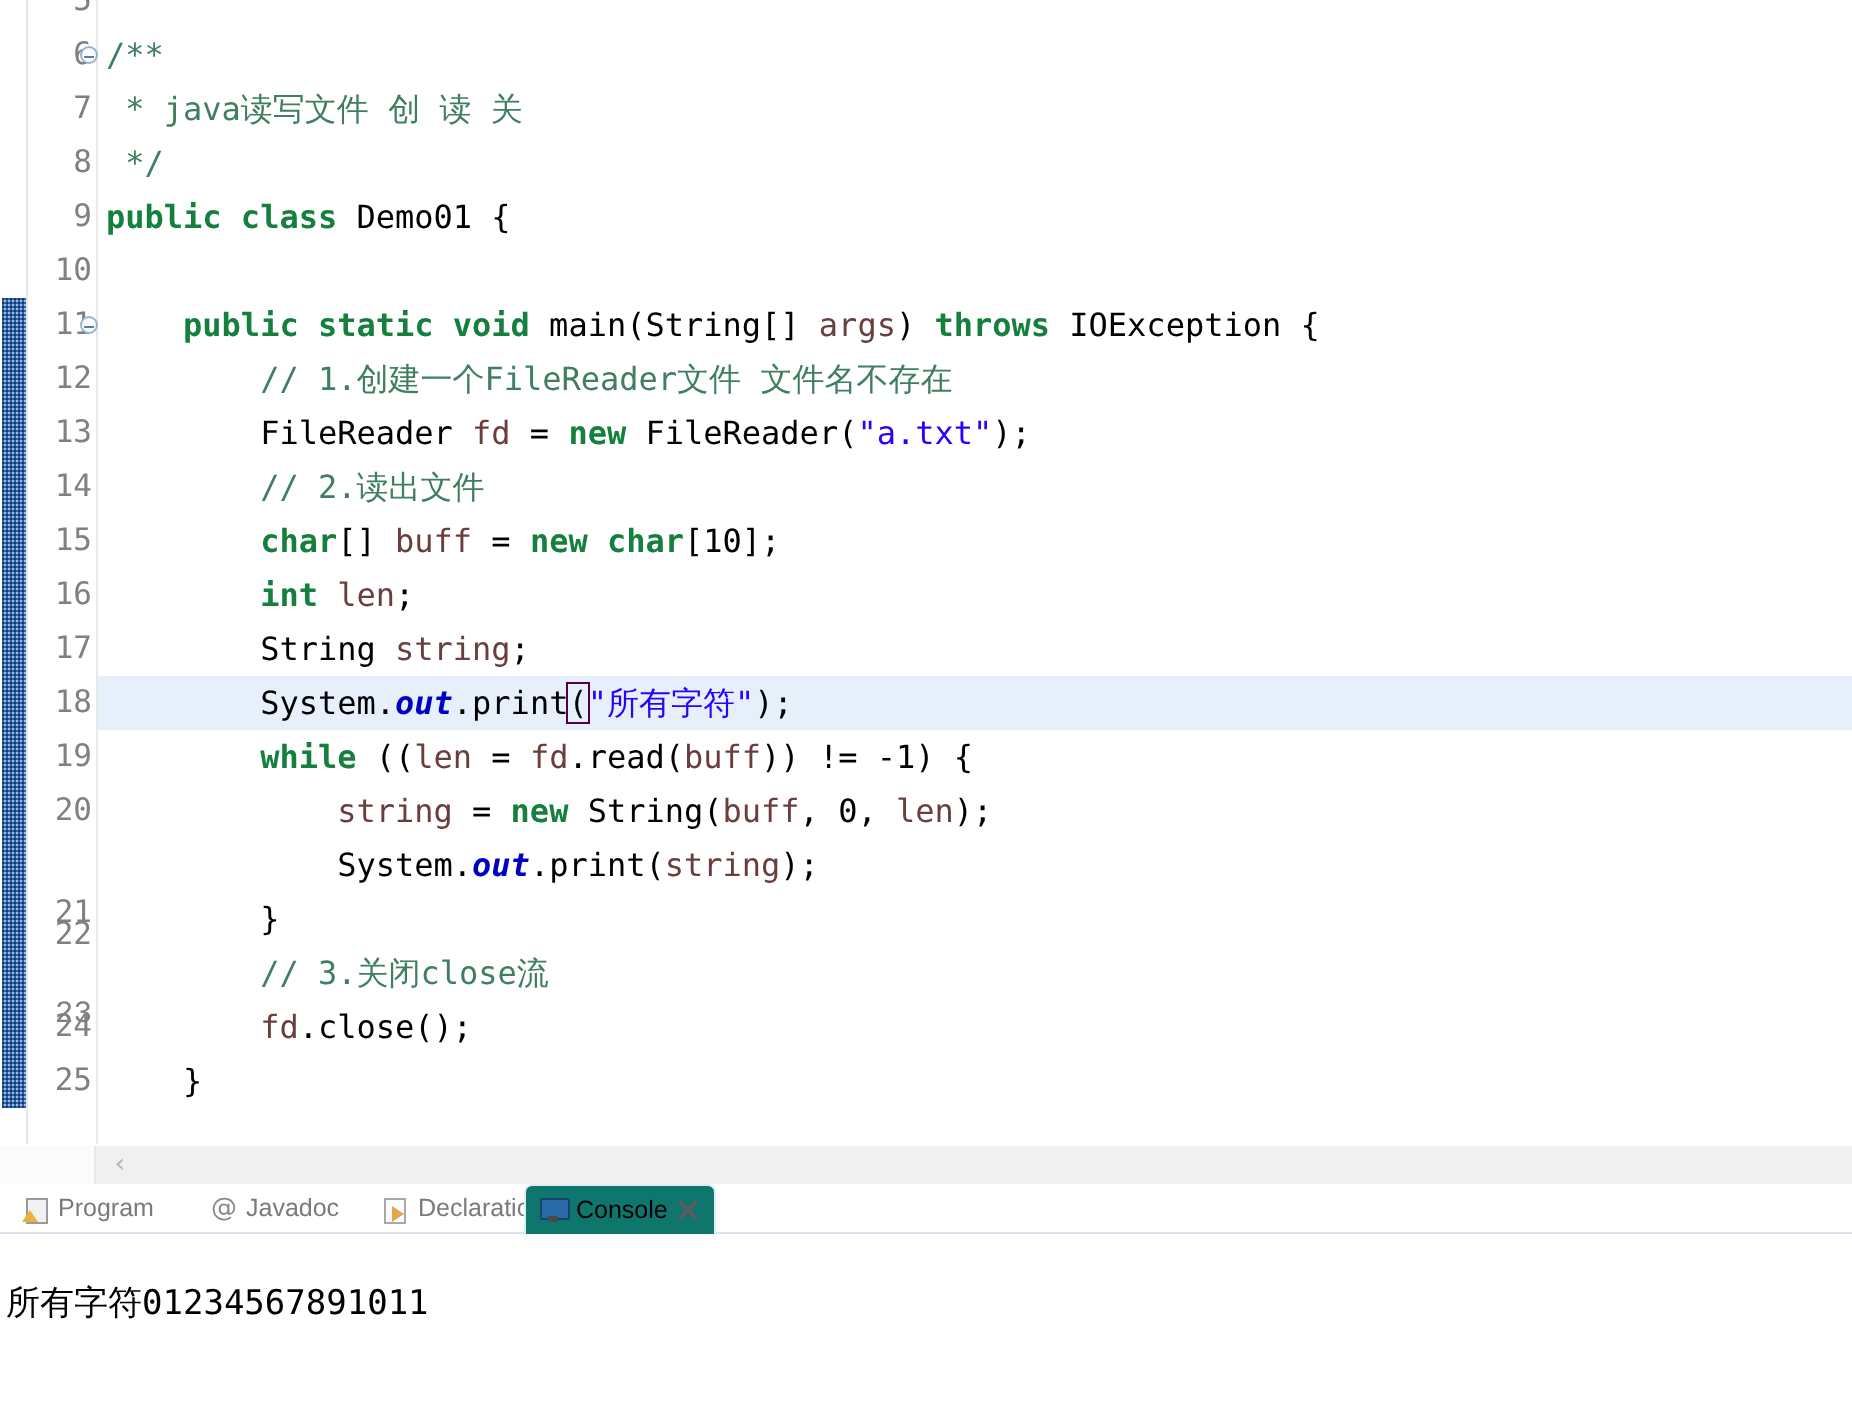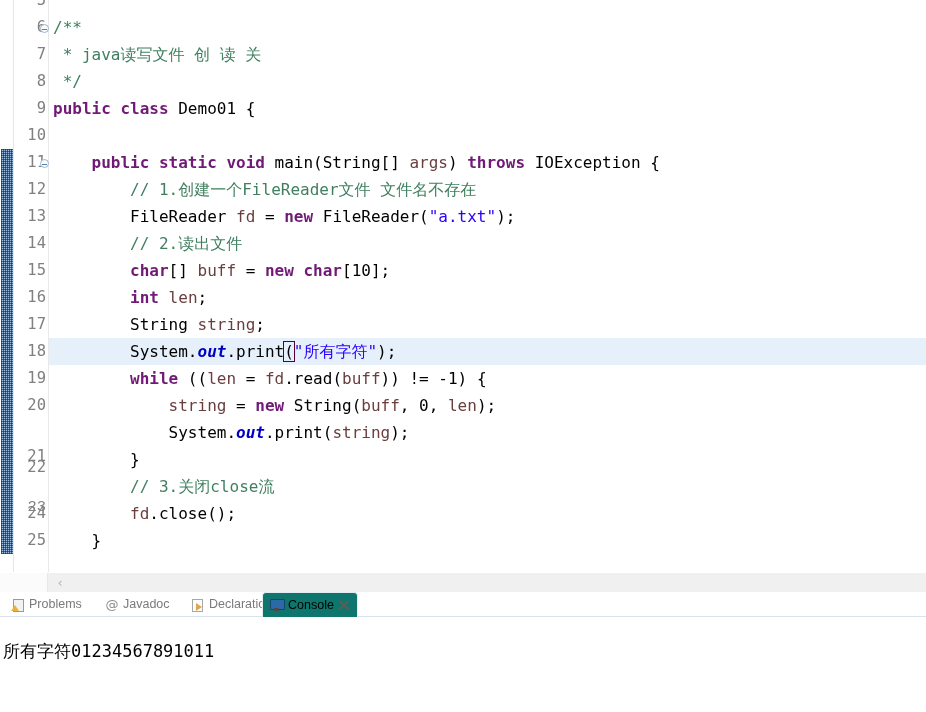--- a/index.html
+++ b/index.html
@@ -125,21 +125,21 @@
   }
   .row-hl-full {
     position: absolute;
     left: 49px;
     width: 877px;
     height: 27px;
     background: #e6f0fb;
   }
 
   
-  .kw   { color: #701a75; font-weight: bold; }
+  .kw   { color: #15803d; font-weight: bold; }
   .cmt  { color: #3f7f5f; }
   .str  { color: #2a00ff; }
   .fld  { color: #0000c0; font-weight: bold; font-style: italic; }
   .lvar { color: #6a3e3e; }
   .plain{ color: #000000; }
   .bracketbox {
     outline: 1px solid #55003b;
     background: transparent;
   }
 
@@ -365,21 +365,21 @@
     <div class="hscroll-chev">‹</div>
     <div class="hscroll-bottomline"></div>
   </div>
 
   <div class="viewstack">
 
     <div class="tabrow" id="tabrow">
       <div class="tabrow-underline"></div>
     <div class="tab" style="left: 4px;">
           <span class="tabicon ic-problems"></span>
-          <span class="tlabel">Problems</span>
+          <span class="tlabel">Program</span>
         </div>
         <div class="tab" style="left: 98px;">
           <span class="tabicon ic-javadoc">@</span>
           <span class="tlabel">Javadoc</span>
         </div>
         <div class="tab" style="left: 184px;">
           <span class="tabicon ic-decl"></span>
           <span class="tlabel">Declaration</span>
         </div>
         <div class="tab active" style="left: 262px;">

